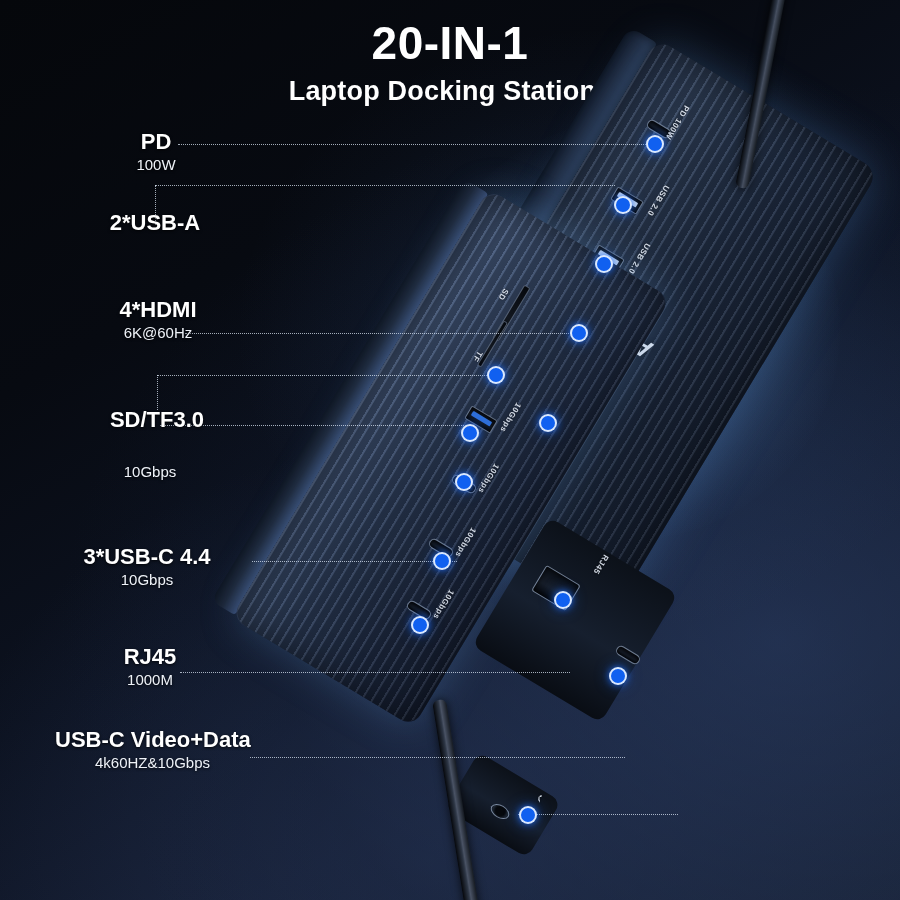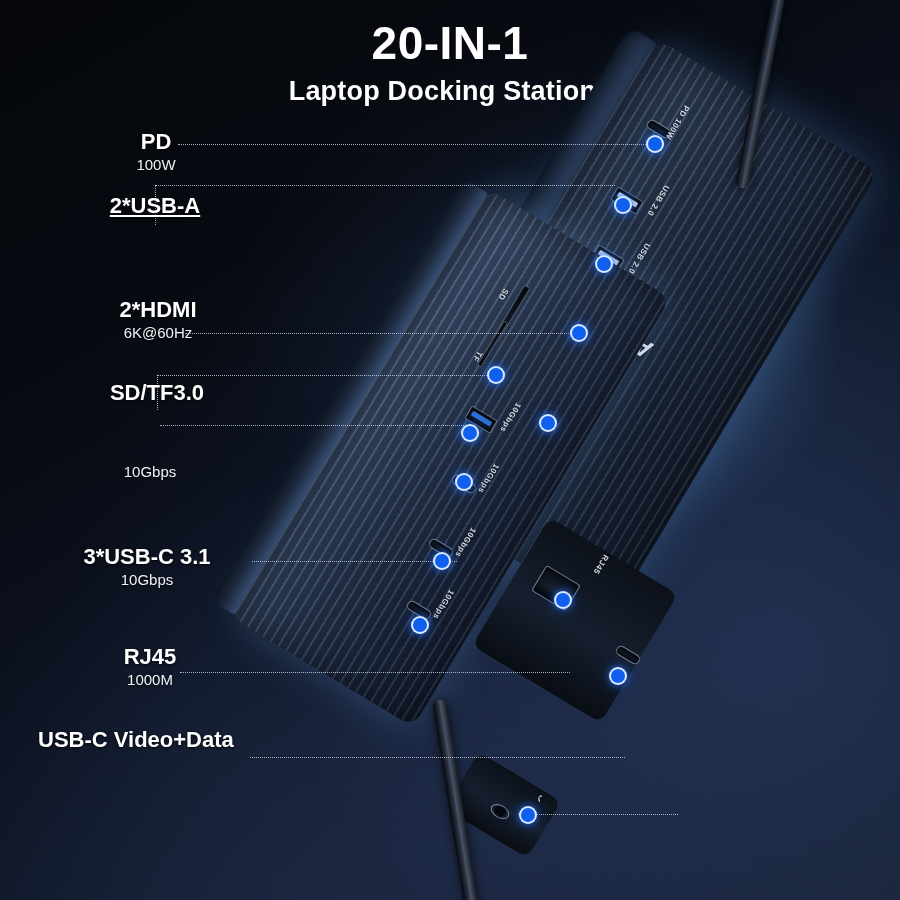--- a/index.html
+++ b/index.html
@@ -283,46 +283,47 @@
   <div class="dot" style="left:411px; top:616px;"></div>
   <div class="dot" style="left:554px; top:591px;"></div>
   <div class="dot" style="left:609px; top:667px;"></div>
   <div class="dot" style="left:519px; top:806px;"></div>
 
   <div class="callout ctr" id="co-pd" style="left:96px; top:130px; width:120px;">
     <span class="c-main">PD</span>
     <span class="c-sub">100W</span>
   </div>
 
-  <div class="callout ctr" id="co-usba2" style="left:60px; top:194px; width:190px;text-decoration:underline;">
+  <div class="callout ctr" id="co-usba2" style="left:60px; top:211px; width:190px;">
     <span class="c-main">2*USB-A</span>
   </div>
 
   <div class="callout ctr" id="co-hdmi" style="left:68px; top:298px; width:180px;">
-    <span class="c-main">2*HDMI</span>
+    <span class="c-main">4*HDMI</span>
     <span class="c-sub">6K@60Hz</span>
   </div>
 
-  <div class="callout ctr" id="co-sdtf" style="left:62px; top:381px; width:190px;">
+  <div class="callout ctr" id="co-sdtf" style="left:62px; top:408px; width:190px;">
     <span class="c-main">SD/TF3.0</span>
     <span class="c-sub"></span>
   </div>
 
   <div class="callout ctr" id="co-usba31" style="left:60px; top:460px; width:180px;">
     <span class="c-sub">10Gbps</span>
   </div>
 
   <div class="callout ctr" id="co-usbc31" style="left:42px; top:545px; width:210px;">
-    <span class="c-main">3*USB-C 3.1</span>
+    <span class="c-main">3*USB-C 4.4</span>
     <span class="c-sub">10Gbps</span>
   </div>
 
   <div class="callout ctr" id="co-rj45" style="left:80px; top:645px; width:140px;">
     <span class="c-main">RJ45</span>
     <span class="c-sub">1000M</span>
   </div>
 
-  <div class="callout ctr" id="co-usbcvid" style="left:38px; top:728px; width:195px;">
+  <div class="callout ctr" id="co-usbcvid" style="left:55px; top:728px; width:195px;">
     <span class="c-main">USB-C Video+Data</span>
+    <span class="c-sub">4k60HZ&amp;10Gbps</span>
   </div>
 
 
 </div>
 
 </body></html>

